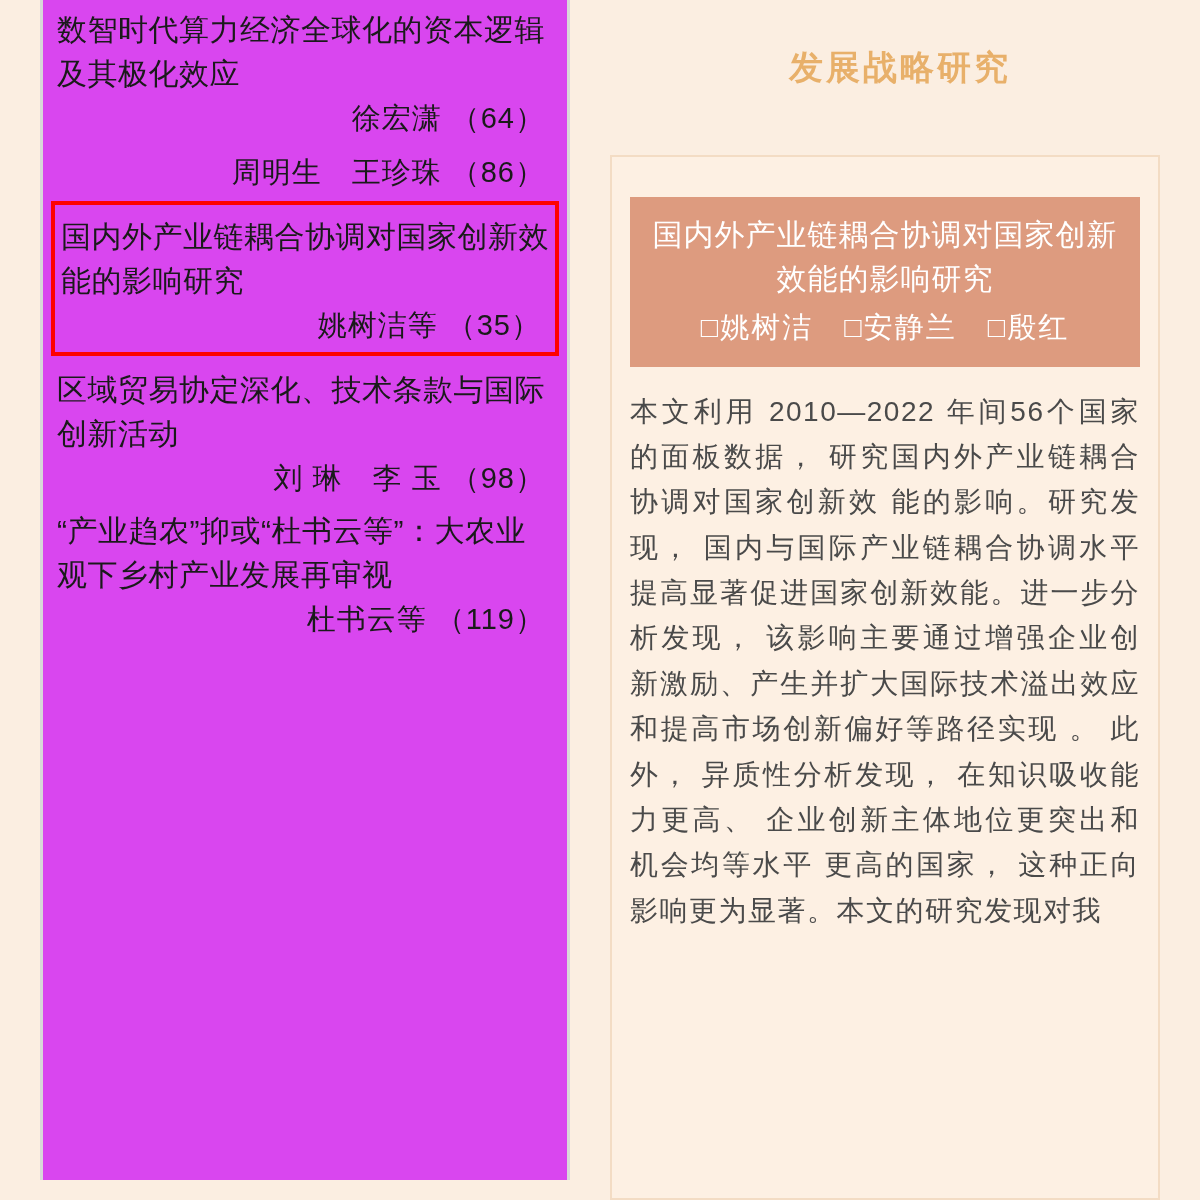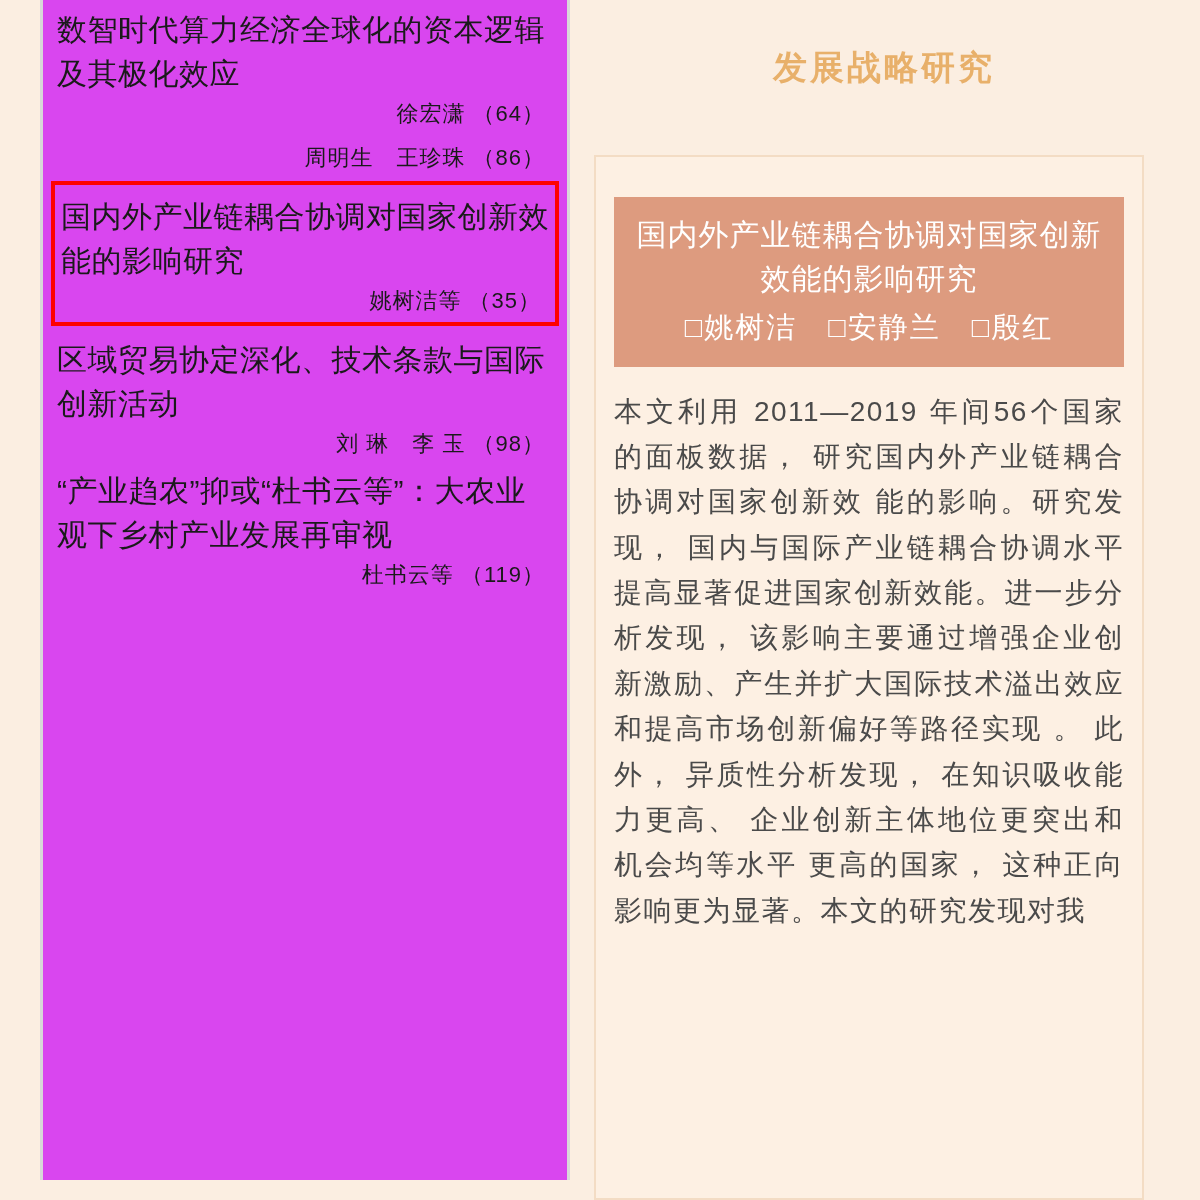--- a/index.html
+++ b/index.html
@@ -40,37 +40,37 @@
   }
   .toc-title {
     font-family: "Liberation Sans", sans-serif;
     font-size: 30px;
     line-height: 1.45;
     color: #1a1a1a;
     letter-spacing: 0.5px;
   }
   .toc-byline {
     font-family: "Liberation Sans", sans-serif;
-    font-size: 22px;
+    font-size: 29px;
     color: #1a1a1a;
     text-align: right;
     padding-right: 8px;
     margin-top: 4px;
     letter-spacing: 1px;
   }
   .toc-entry.highlighted {
     border: 4px solid #ff0000;
     padding: 10px 6px 6px 6px;
     margin: 6px 0 4px 0;
   }
 
   
   .right-col {
     position: absolute;
-    left: 584px;
+    left: 600px;
     top: 0;
     width: 600px;
     height: 1200px;
   }
   .section-heading {
     text-align: center;
     font-size: 34px;
     font-weight: bold;
     color: #e8b06a;
     letter-spacing: 3px;
@@ -150,18 +150,18 @@
 
   <div class="right-col">
 
     <div class="section-heading">发展战略研究</div>
 
     <div class="article-card">
       <div class="article-title-box">
         <div>国内外产业链耦合协调对国家创新效能的影响研究</div>
         <div class="article-authors">□姚树洁　□安静兰　□殷红</div>
       </div>
-      <div class="article-abstract">本文利用 2011—2019 年间56个国家的面板数据， 研究国内外产业链耦合协调对国家创新效 能的影响。研究发现， 国内与国际产业链耦合协调水平提高显著促进国家创新效能。进一步分析发现， 该影响主要通过增强企业创新激励、产生并扩大国际技术溢出效应和提高市场创新偏好等路径实现 。 此外， 异质性分析发现， 在知识吸收能力更高、 企业创新主体地位更突出和机会均等水平 更高的国家， 这种正向影响更为显著。本文的研究发现对我</div>
+      <div class="article-abstract">本文利用 2010—2022 年间56个国家的面板数据， 研究国内外产业链耦合协调对国家创新效 能的影响。研究发现， 国内与国际产业链耦合协调水平提高显著促进国家创新效能。进一步分析发现， 该影响主要通过增强企业创新激励、产生并扩大国际技术溢出效应和提高市场创新偏好等路径实现 。 此外， 异质性分析发现， 在知识吸收能力更高、 企业创新主体地位更突出和机会均等水平 更高的国家， 这种正向影响更为显著。本文的研究发现对我</div>
     </div>
 
   </div>
 
 </div>
 
 </body></html>

